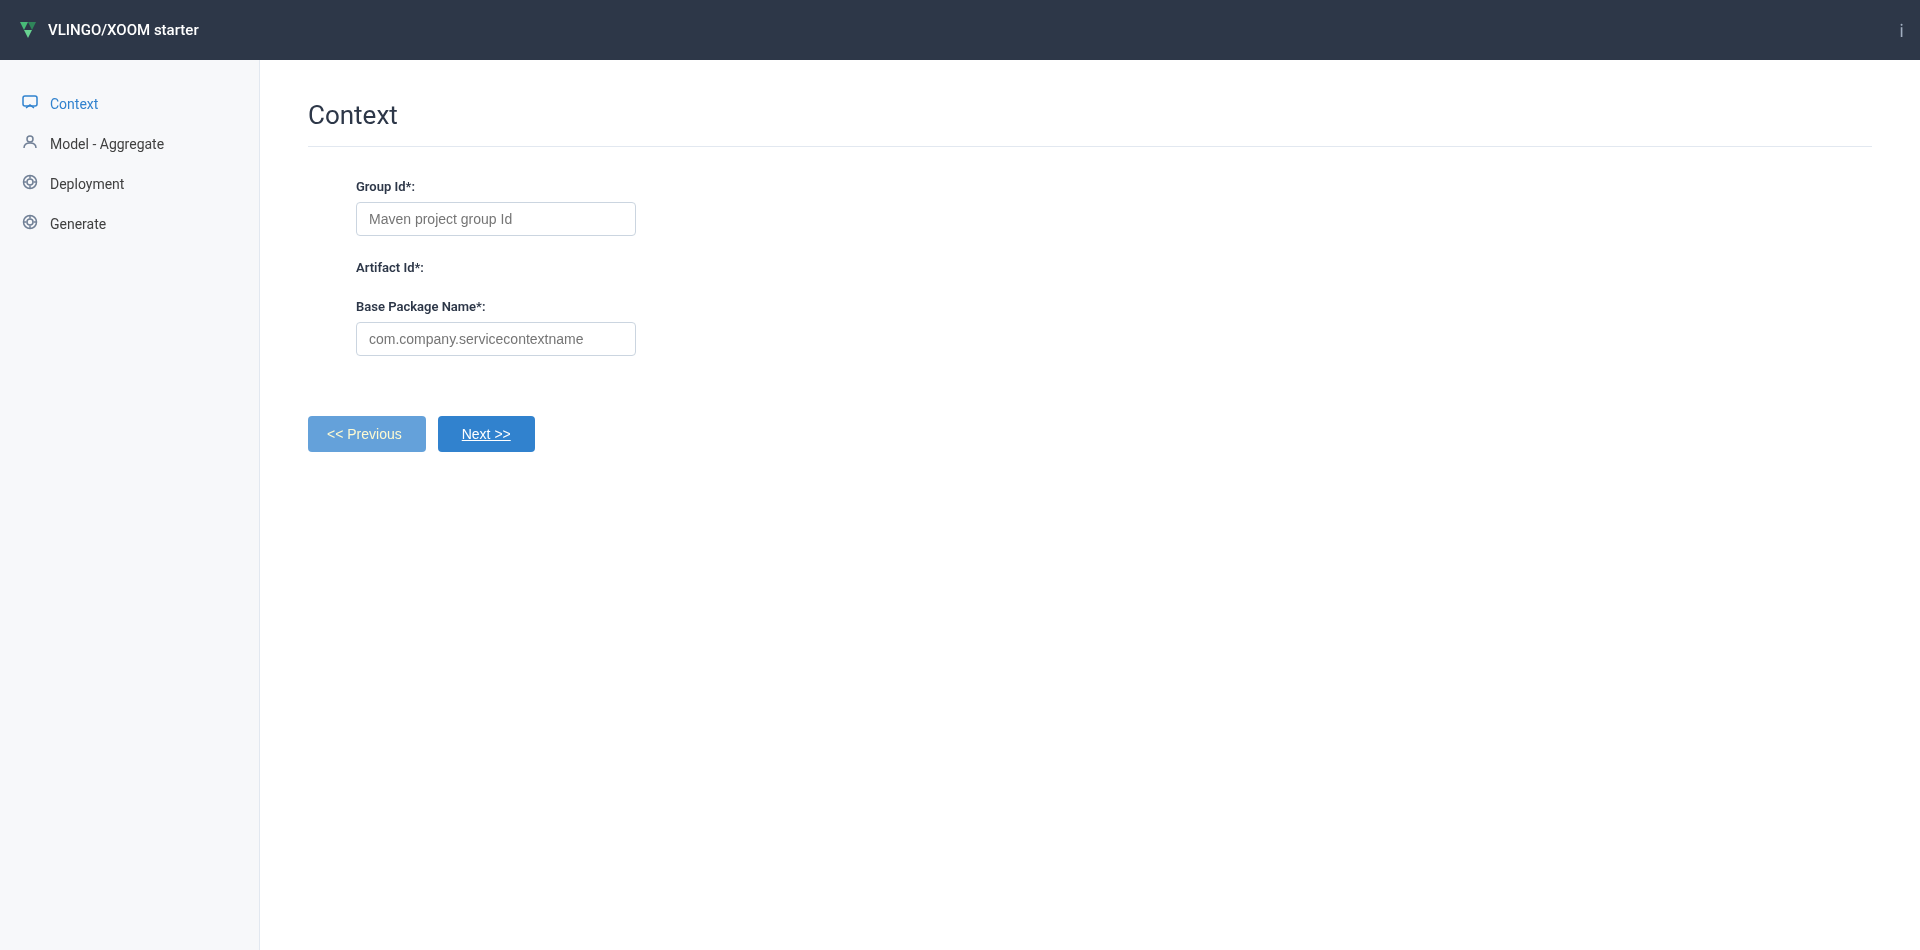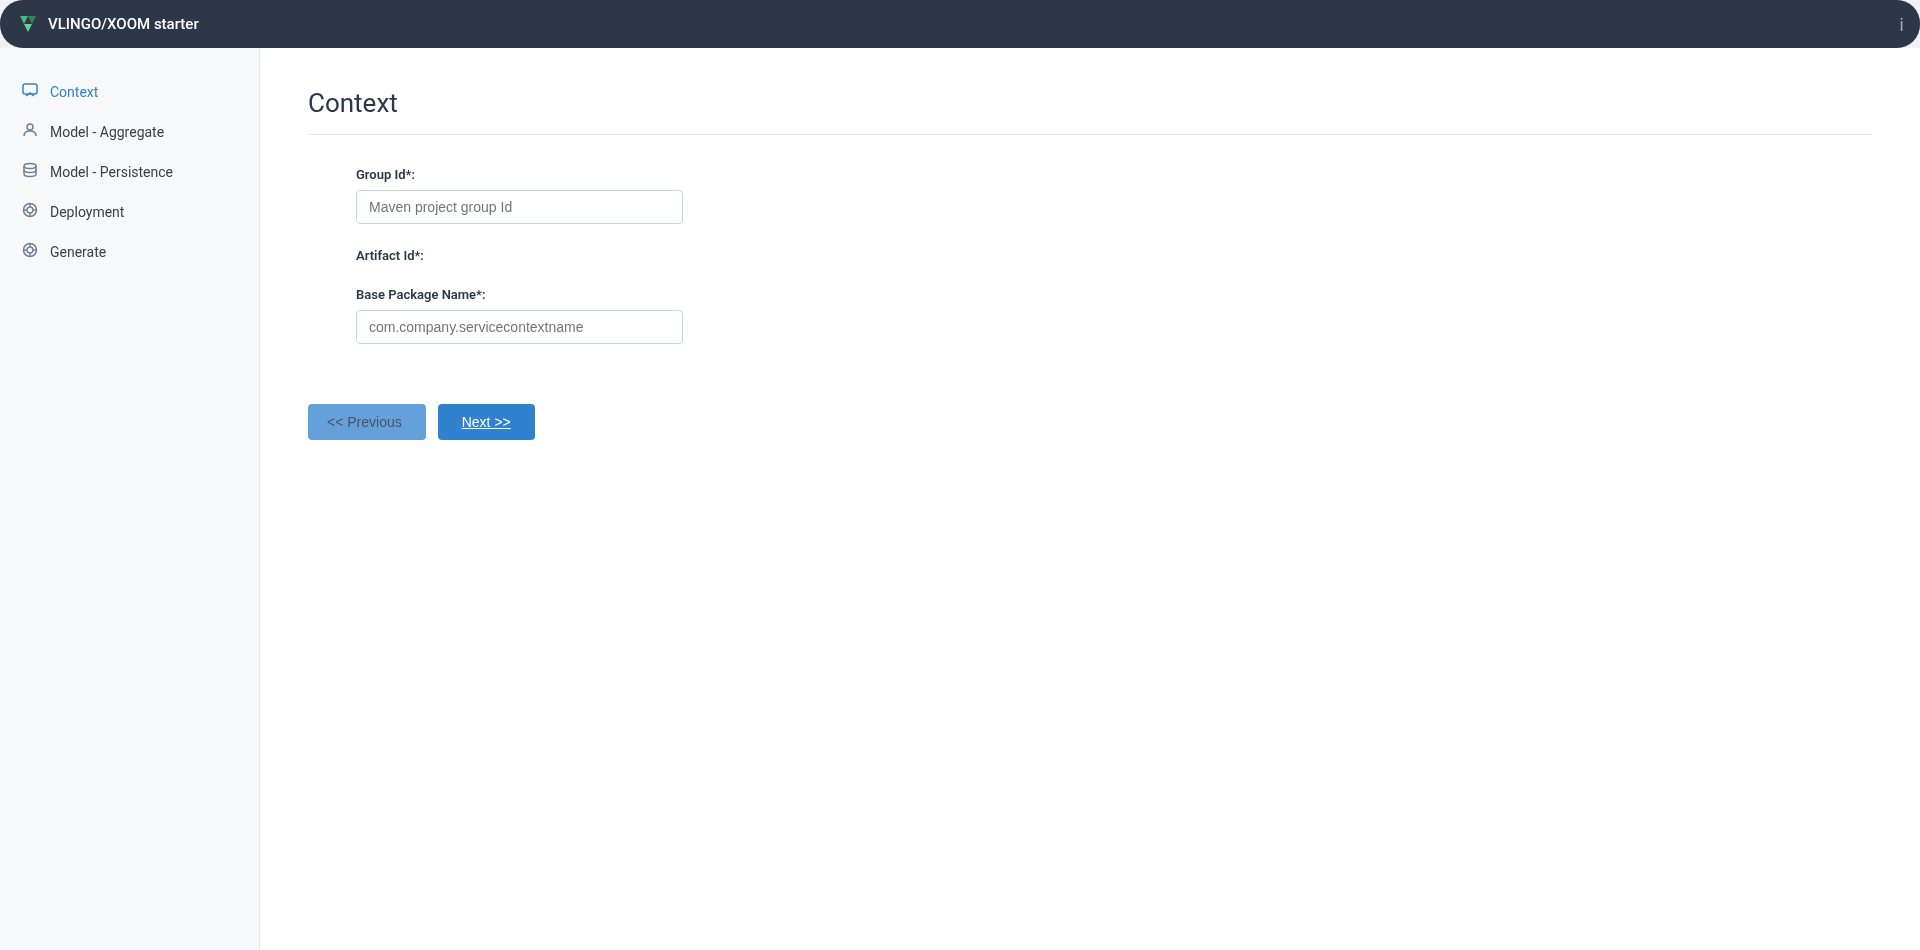--- a/index.html
+++ b/index.html
@@ -1,27 +1,26 @@
 <!DOCTYPE html>
 <html><head>
   <meta charset="utf-8">
   <style>
     * { box-sizing: border-box; margin: 0; padding: 0; }
     body { font-family: -apple-system, BlinkMacSystemFont, 'Segoe UI', Roboto, sans-serif; background: #f0f2f5; display: flex; flex-direction: column; height: 100vh; overflow: hidden; }
 
     
     .topbar {
       background: #2d3748;
-      height: 48px;
+      height: 60px;
       display: flex;
       align-items: center;
       justify-content: space-between;
       padding: 0 16px;
       flex-shrink: 0;
-      border-radius: 23px;
     }
     .topbar-brand {
       display: flex;
       align-items: center;
       gap: 8px;
       color: #fff;
       font-size: 15px;
       font-weight: 500;
     }
     .vlingo-icon {
@@ -93,21 +92,21 @@
       margin-left: 48px;
     }
     .form-label {
       display: block;
       font-size: 13px;
       font-weight: 600;
       color: #2d3748;
       margin-bottom: 8px;
     }
     .form-input {
-      width: 327px;
+      width: 280px;
       padding: 8px 12px;
       border: 1px solid #cbd5e0;
       border-radius: 4px;
       font-size: 14px;
       color: #a0aec0;
       outline: none;
       background: #fff;
     }
 
     
@@ -119,21 +118,21 @@
     .btn {
       padding: 10px 24px;
       border: none;
       border-radius: 4px;
       font-size: 14px;
       font-weight: 500;
       cursor: pointer;
     }
     .btn-secondary {
       background: #3182ce;
-      color: #0f172a;
+      color: #fef9c3;
       opacity: 0.75;
       padding-left: 19px;
     }
     .btn-primary {
       background: #3182ce;
       color: #fff;
       text-decoration: underline;
     }
   </style>
 </head>
@@ -168,30 +167,20 @@
     <div class="sidebar-item">
       <span class="sidebar-icon">
         <svg width="16" height="16" viewBox="0 0 16 16" fill="none">
           <circle cx="8" cy="5" r="3" stroke="#718096" stroke-width="1.5" fill="none"></circle>
           <path d="M2 14c0-3.314 2.686-5 6-5s6 1.686 6 5" stroke="#718096" stroke-width="1.5" fill="none"></path>
         </svg>
       </span>
       <span>Model - Aggregate</span>
     </div>
 
-    <div class="sidebar-item">
-      <span class="sidebar-icon">
-        <svg width="16" height="16" viewBox="0 0 16 16" fill="none">
-          <ellipse cx="8" cy="4" rx="6" ry="2.5" stroke="#718096" stroke-width="1.5" fill="none"></ellipse>
-          <path d="M2 4v4c0 1.38 2.686 2.5 6 2.5S14 9.38 14 8V4" stroke="#718096" stroke-width="1.5" fill="none"></path>
-          <path d="M2 8v4c0 1.38 2.686 2.5 6 2.5S14 13.38 14 12V8" stroke="#718096" stroke-width="1.5" fill="none"></path>
-        </svg>
-      </span>
-      <span>Model - Persistence</span>
-    </div>
 
     <div class="sidebar-item">
       <span class="sidebar-icon">
         <svg width="16" height="16" viewBox="0 0 16 16" fill="none">
           <circle cx="8" cy="8" r="3" stroke="#718096" stroke-width="1.5" fill="none"></circle>
           <circle cx="8" cy="8" r="6.5" stroke="#718096" stroke-width="1.5" fill="none"></circle>
           <line x1="8" y1="1.5" x2="8" y2="4.5" stroke="#718096" stroke-width="1.5"></line>
           <line x1="8" y1="11.5" x2="8" y2="14.5" stroke="#718096" stroke-width="1.5"></line>
           <line x1="1.5" y1="8" x2="4.5" y2="8" stroke="#718096" stroke-width="1.5"></line>
           <line x1="11.5" y1="8" x2="14.5" y2="8" stroke="#718096" stroke-width="1.5"></line>

